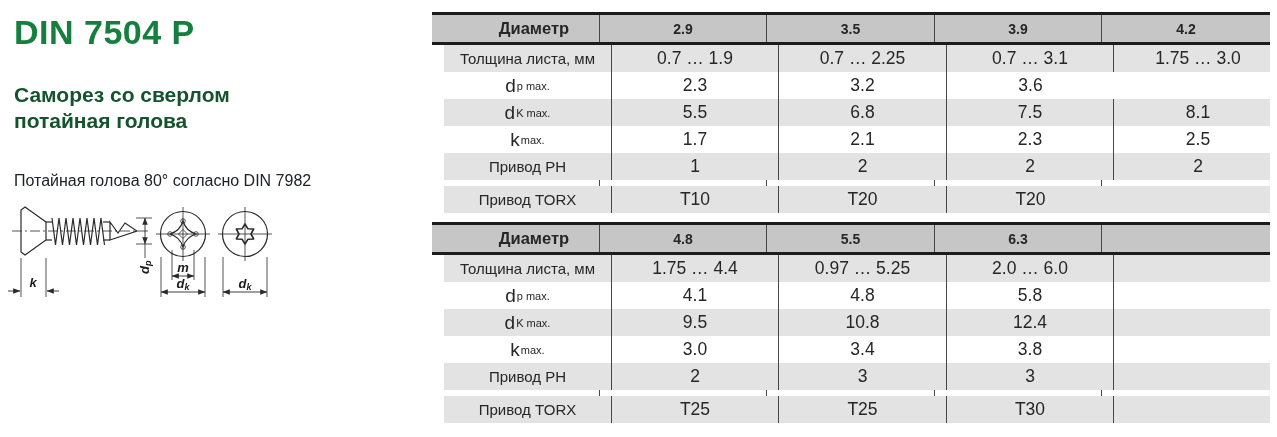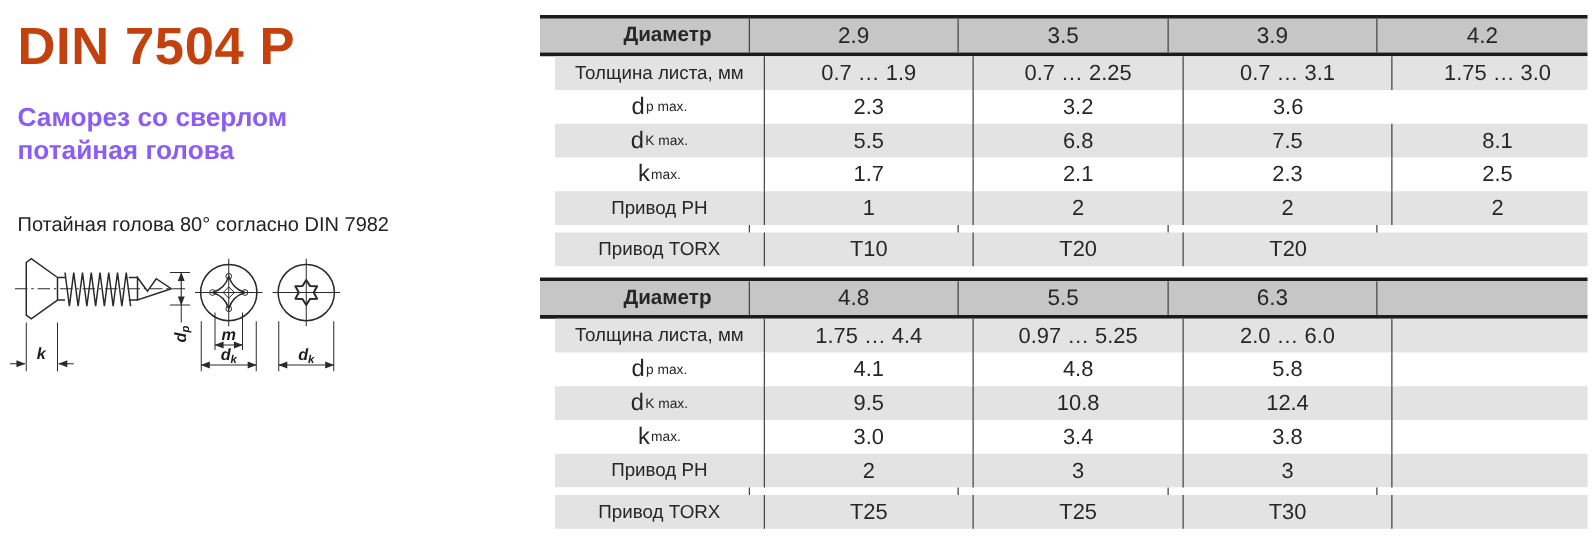--- a/index.html
+++ b/index.html
@@ -4,44 +4,44 @@
 <style>
   html,body { margin:0; padding:0; background:#ffffff; }
   .page {
     position:relative; width:1277px; height:437px; background:#fff;
     font-family:"Liberation Sans", sans-serif; color:#262626; overflow:hidden;
   }
   
   .left-panel { position:absolute; left:0; top:0; width:425px; height:437px; }
   .title {
     position:absolute; left:14px; top:13px;
-    font-size:42px; font-weight:800; letter-spacing:0.5px; color:#c2410c;
+    font-size:34px; font-weight:800; letter-spacing:0.5px; color:#15803d;
   }
   .subtitle {
     position:absolute; left:14px; top:82px;
-    font-size:21px; font-weight:700; line-height:26px; color:#8b5cf6;
+    font-size:21px; font-weight:700; line-height:26px; color:#14532d;
   }
   .note {
     position:absolute; left:14px; top:172px;
     font-size:16px; color:#20222a;
   }
   .drawing { position:absolute; left:6px; top:200px; }
 
   
   .tables-area { position:absolute; left:432px; top:12px; width:838px; }
   .din-table { margin-bottom:9px; }
   .tline { height:3px; background:#1c1c1c; }
   .trow { display:grid; grid-template-columns:168px 167px 168px 167px 168px; }
   .trow > div:not(:last-child) { border-right:1px solid #474747; }
   .trow.header { background:#c6c6c6; height:27px; }
   .trow.data { height:27px;margin-left:12px; }
   .trow.gap { height:6px; background:#fff; }
   .cell { display:flex; align-items:center; justify-content:center; color:#262626; }
   .hlabel { font-weight:700; font-size:16.5px;padding-left:37px; }
-  .hval { font-weight:400; font-size:18px; }
+  .hval { font-weight:700; font-size:14px; }
   .label.small { font-size:15px; }
   .label.sym { font-size:19px; }
   .label.sym sub { font-size:11px; line-height:0; margin-left:1px; }
   .val { font-size:17.5px; }
   .shade { background:#e3e3e3; }
 
   
   .drw { stroke:#2a2a2a; fill:none; stroke-width:1.2; }
   .thin { stroke:#2a2a2a; fill:none; stroke-width:0.8; }
   .dim { stroke:#2a2a2a; fill:none; stroke-width:0.9; }

